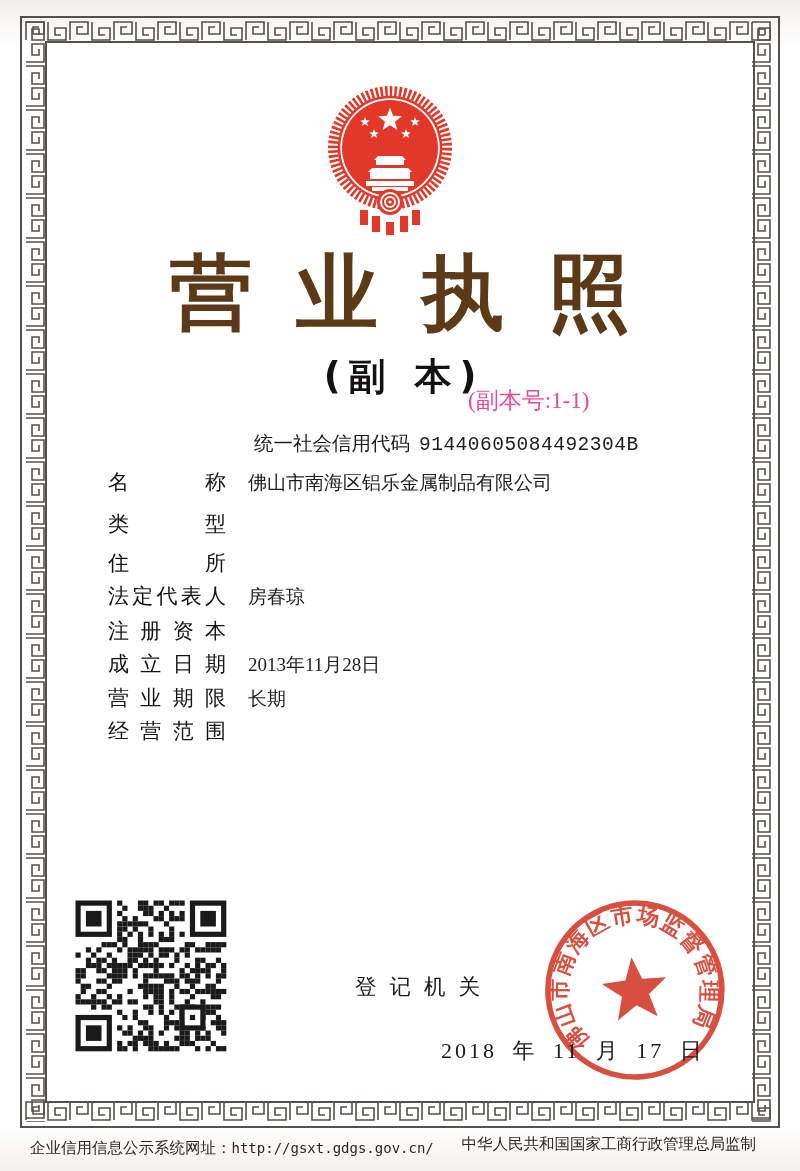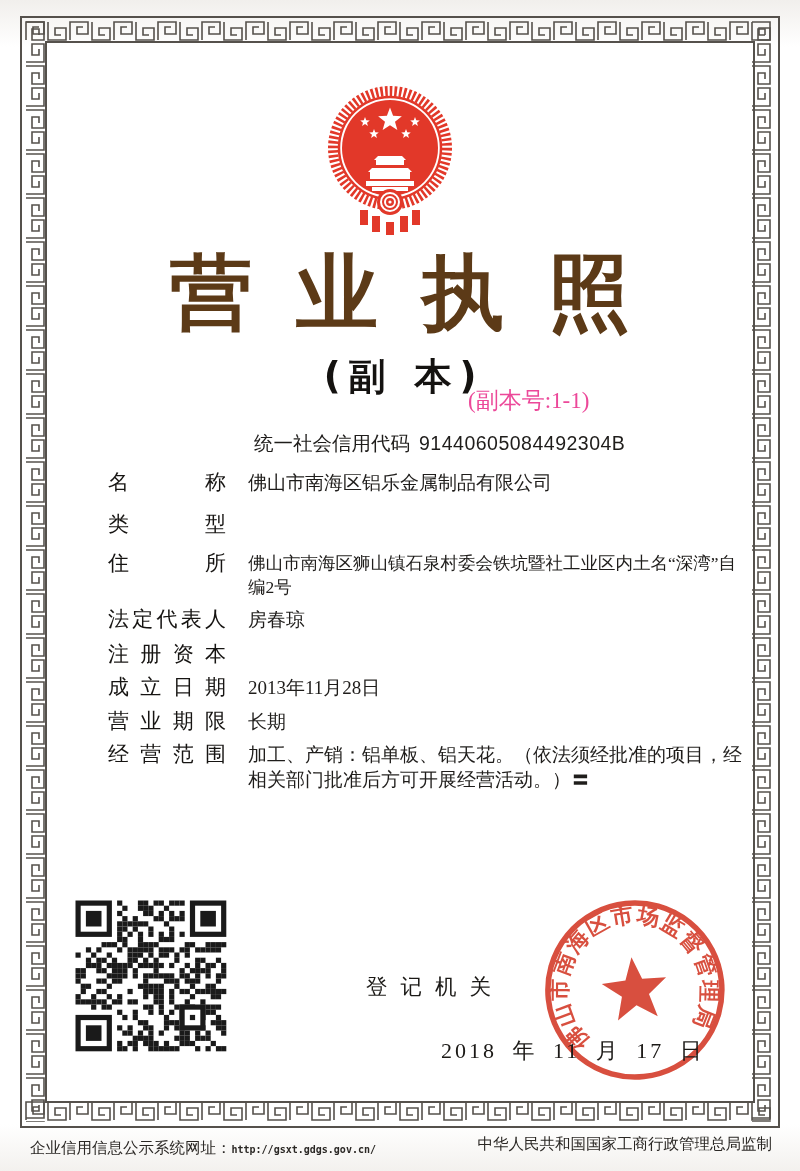--- a/index.html
+++ b/index.html
@@ -26,53 +26,53 @@
     letter-spacing:44px;transform:translateX(22px);white-space:nowrap;
   }
   .subtitle{
     left:0;top:352px;width:800px;text-align:center;
     font-family:"DejaVu Sans",sans-serif;font-weight:700;
     font-size:37px;color:#141210;letter-spacing:8px;transform:translateX(4px);
   }
   .copy-no{left:468px;top:385px;font-size:23px;color:#ec4899;}
   .credit{left:254px;top:430px;font-size:19.5px;white-space:nowrap;}
   .credit .lab{font-family:Liberation Serif, serif;}
-  .credit .code{margin-left:9px;font-family:Liberation Sans, sans-serif;letter-spacing:.5px;}
+  .credit .code{margin-left:9px;font-family:Liberation Mono, monospace;letter-spacing:.5px;}
   
   .fields{left:108px;top:470px;width:650px;}
   .frow{display:flex;align-items:flex-start;}
   .frow:nth-child(1){margin-bottom:17px;}
   .frow:nth-child(2){margin-bottom:14px;}
   .frow:nth-child(3){margin-bottom:8px;}
   .frow:nth-child(4){margin-bottom:10px;}
   .frow:nth-child(5){margin-bottom:8px;}
   .frow:nth-child(6){margin-bottom:9px;}
   .frow:nth-child(7){margin-bottom:8px;}
   .flabel{
     width:118px;flex:0 0 118px;display:flex;justify-content:space-between;
     font-size:21px;line-height:25px;color:#161412;
     font-family:"Liberation Serif",serif;
   }
   .fvalue{margin-left:22px;font-size:19px;line-height:25px;color:#1f1d1b;max-width:505px;}
   .frow.addr .fvalue{font-size:17.5px;line-height:24px;}
   
   .qr{left:72px;top:897px;width:162px;height:162px;}
   .reg-label{
-    left:366px;top:972px;font-size:21.5px;letter-spacing:13px;color:#1b1916;
+    left:355px;top:972px;font-size:21.5px;letter-spacing:13px;color:#1b1916;
     font-family:"Liberation Serif",serif;white-space:nowrap;
   }
   .seal{left:539px;top:895px;width:192px;height:192px;transform:rotate(-6deg);opacity:.92;}
   .issue-date{
     left:441px;top:1036px;font-size:22px;color:#1b1916;
     letter-spacing:3px;word-spacing:7px;white-space:nowrap;
   }
   
   .footer-left{left:30px;top:1138px;font-size:15.5px;color:#2a2724;white-space:nowrap;}
-  .footer-left .url{font-family:"DejaVu Sans Mono",monospace;font-weight:700;font-size:10px;}
-  .footer-right{right:28px;top:1134px;font-size:15.5px;color:#2a2724;white-space:nowrap;}
+  .footer-left .url{font-family:"DejaVu Sans Mono",monospace;font-weight:400;font-size:14px;}
+  .footer-right{right:44px;top:1134px;font-size:15.5px;color:#2a2724;white-space:nowrap;}
 </style>
 </head>
 <body>
 
 <div class="abs frame-outer"></div>
 <div class="abs frame-inner"></div>
 <div class="meander m-top"><svg width="748" height="22">
       <path d="M2,20 L2,2 L20,2 L20,14 L9,14 L9,7 L15,7" transform="translate(0 0)" fill="none" stroke="#55514c" stroke-width="1.6"></path>
       <path d="M2,20 L2,2 L20,2 L20,14 L9,14 L9,7 L15,7" transform="translate(22 0) translate(0 22) scale(1 -1)" fill="none" stroke="#55514c" stroke-width="1.6"></path>
       <path d="M2,20 L2,2 L20,2 L20,14 L9,14 L9,7 L15,7" transform="translate(44 0)" fill="none" stroke="#55514c" stroke-width="1.6"></path>
@@ -307,21 +307,20 @@
     <div class="flabel jchars">
         <span>类</span>
         <span>型</span>
       </div>
   </div>
   <div class="frow addr">
     <div class="flabel jchars">
         <span>住</span>
         <span>所</span>
       </div>
-    <div class="fvalue">佛山市南海区狮山镇石泉村委会铁坑暨社工业区内土名“深湾”自编2号</div>
   </div>
   <div class="frow">
     <div class="flabel jchars">
         <span>法</span>
         <span>定</span>
         <span>代</span>
         <span>表</span>
         <span>人</span>
       </div>
     <div class="fvalue">房春琼</div>
@@ -352,21 +351,20 @@
       </div>
     <div class="fvalue">长期</div>
   </div>
   <div class="frow">
     <div class="flabel jchars">
         <span>经</span>
         <span>营</span>
         <span>范</span>
         <span>围</span>
       </div>
-    <div class="fvalue">加工、产销：铝单板、铝天花。（依法须经批准的项目，经相关部门批准后方可开展经营活动。）〓</div>
   </div>
 </div>
 
 <svg class="abs qr" id="qr" viewBox="0 0 162 162">
     <rect x="45.1" y="3.5" width="5.2" height="5.2" fill="#1a1a1a"></rect>
     <rect x="65.9" y="3.5" width="5.2" height="5.2" fill="#1a1a1a"></rect>
     <rect x="71.10000000000001" y="3.5" width="5.2" height="5.2" fill="#1a1a1a"></rect>
     <rect x="81.5" y="3.5" width="5.2" height="5.2" fill="#1a1a1a"></rect>
     <rect x="86.7" y="3.5" width="5.2" height="5.2" fill="#1a1a1a"></rect>
     <rect x="97.10000000000001" y="3.5" width="5.2" height="5.2" fill="#1a1a1a"></rect>

